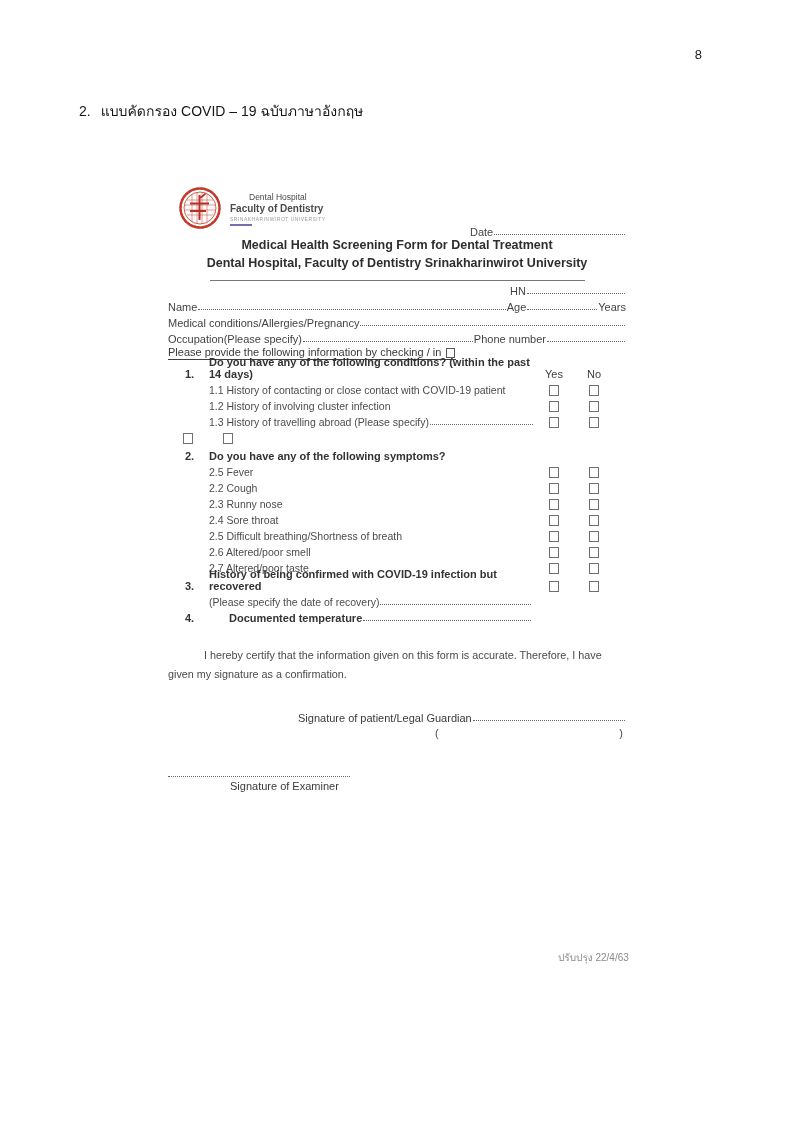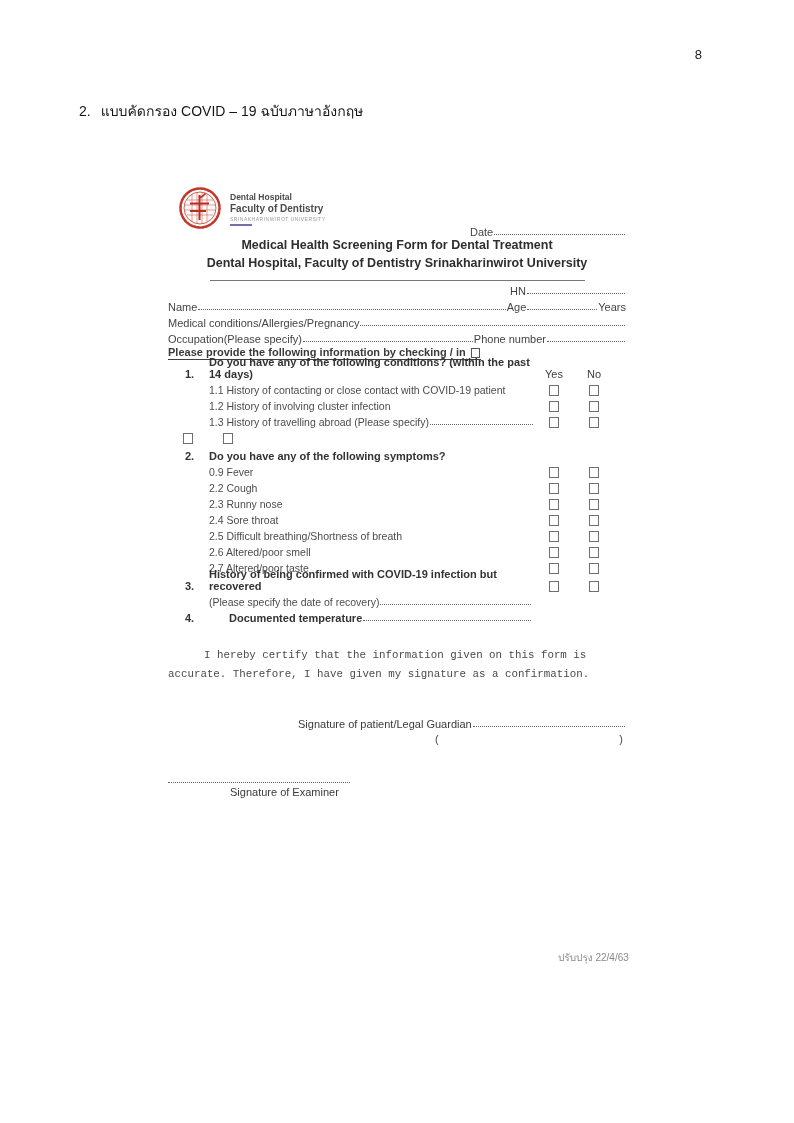--- a/index.html
+++ b/index.html
@@ -10,60 +10,60 @@
     overflow:hidden;
   }
   .page-number { position:absolute; top:47px; right:92px; font-size:13px; color:#222; }
   .thai-heading { position:absolute; top:100px; left:79px; font-size:14px; color:#161616; }
   .thai-heading .num { margin-right:10px; }
 
   .form { position:absolute; left:168px; top:186px; width:458px; font-size:11px; }
 
   
   .logo-row { display:flex; align-items:center; gap:8px; margin-left:10px; height:46px; }
-  .logo-text .l1 { font-size:8.5px; font-weight:bold; color:#4a4a4a; line-height:1.2; }
+  .logo-text .l1 { font-size:8.5px; font-weight:normal; color:#4a4a4a; line-height:1.2;text-align:center; }
   .logo-text .l2 { font-size:10px; font-weight:bold; color:#4a4a4a; line-height:1.2; }
   .logo-text .l3 { font-size:5px; letter-spacing:0.5px; color:#9a9a9a; margin-top:1px; }
   .logo-bar { width:22px; height:2px; background:#7d6bb0; margin-top:2px; }
 
   .dotfill { flex:1; border-bottom:1px dotted #666; margin:0 1px 3px 1px; }
   .dotfill.fixed70 { flex:0 0 70px; }
   .dotfill.fixed78 { flex:0 0 78px; }
 
   .date-row { display:flex; margin:-10px 0 0 302px; width:156px; height:14px; }
 
   .title { text-align:center; font-size:12.5px; font-weight:600; color:#2e2e2e; }
   .title.t1 { }
   .title.t2 { margin-top:4px; }
 
   .rule { border:0; border-top:1px solid #777; margin:10px 41px 0 42px; }
 
   .field-row { display:flex; height:16px; align-items:flex-end; color:#444; }
   .hn-row { margin-left:342px; height:14px; margin-top:2px; }
 
   .instruction-row { height:16px; margin-top:1px; }
-  .instruction-inner { display:inline-flex; align-items:flex-end; border-bottom:1px solid #3f3f3f; padding-bottom:1px; color:#3a3a3a;font-weight:bold; }
+  .instruction-inner { display:inline-flex; align-items:flex-end; border-bottom:1px solid #3f3f3f; padding-bottom:1px; color:#3a3a3a; }
   .inline-box { display:inline-block; width:9px; height:10px; border:1px solid #555; margin:0 1px 0 5px; }
 
   
   .chk { margin-top:2px; }
   .chk-row { display:flex; align-items:flex-end; height:16px; padding-right:12px; }
   .sec-num { flex:0 0 24px; margin-left:17px; font-weight:600; color:#333; }
   .sec-title { flex:1; font-weight:600; color:#333; }
   .item-label { margin-left:41px; font-size:10.5px; color:#4c4c4c;margin-top:44px; }
   .item-label.grow { flex:1; }
   .cell { flex:0 0 40px; display:flex; justify-content:center; align-items:flex-end; }
   .colhead { font-size:11px; color:#3d3d3d; }
   .box { width:10px; height:11px; border:1px solid #6e6e6e; background:#fff; }
   .sub-row { margin-right:82px; }
   .mt2 { margin-top:2px; }
 
-  .cert { margin-top:22px; line-height:1.8; text-indent:36px; color:#4a4a4a; font-size:10.8px;font-family:Liberation Mono, monospace; }
-
-  .sig-patient-row { display:flex; align-items:flex-end; margin:30px 0 0 130px; height:15px; color:#3a3a3a; }
+  .cert { margin-top:22px; line-height:1.8; text-indent:36px; color:#4a4a4a; font-size:10.8px; }
+
+  .sig-patient-row { display:flex; align-items:flex-end; margin:24px 0 0 130px; height:15px; color:#3a3a3a; }
   .paren-row { display:flex; margin-top:3px; height:14px; color:#4a4a4a; }
   .paren-spacer { flex:0 0 267px; }
   .paren-fill { flex:1; }
   .paren-row .close { padding-right:3px; }
 
   .examiner-line { width:182px; border-bottom:1px dotted #666; height:14px; margin-top:22px; }
   .examiner-label { margin:3px 0 0 62px; color:#3a3a3a; }
 
   .revision { position:absolute; top:950px; left:558px; font-size:10px; color:#8a8a8a; }
 </style>
@@ -196,21 +196,21 @@
           <span class="box"></span>
         </span>
     </div>
 
     <div class="chk-row mt2">
       <span class="sec-num">2.</span>
       <span class="sec-title">Do you have any of the following symptoms?</span>
     </div>
 
     <div class="chk-row">
-      <span class="item-label grow">0.9 Fever</span>
+      <span class="item-label grow">2.5 Fever</span>
       <span class="cell">
           <span class="box"></span>
         </span>
       <span class="cell">
           <span class="box"></span>
         </span>
     </div>
     <div class="chk-row">
       <span class="item-label grow">2.2 Cough</span>
       <span class="cell">

